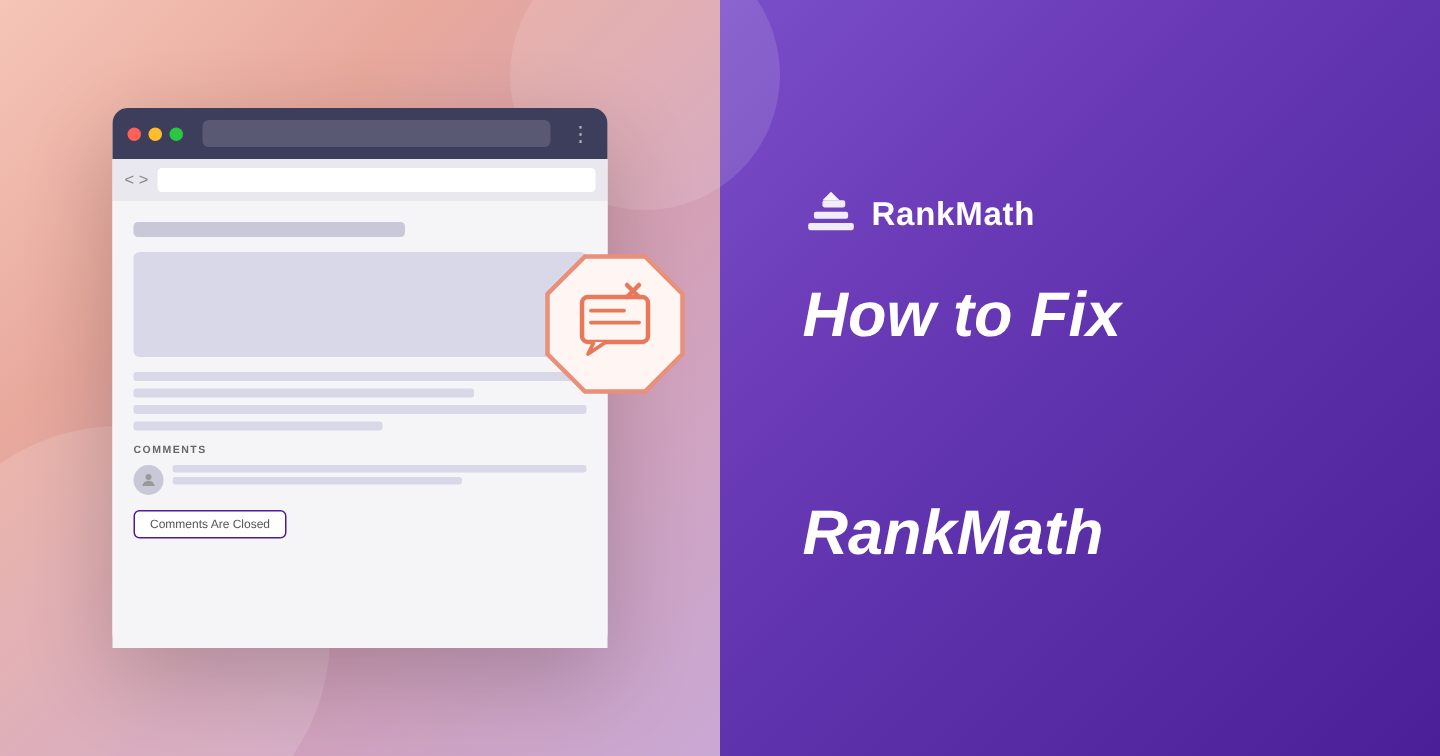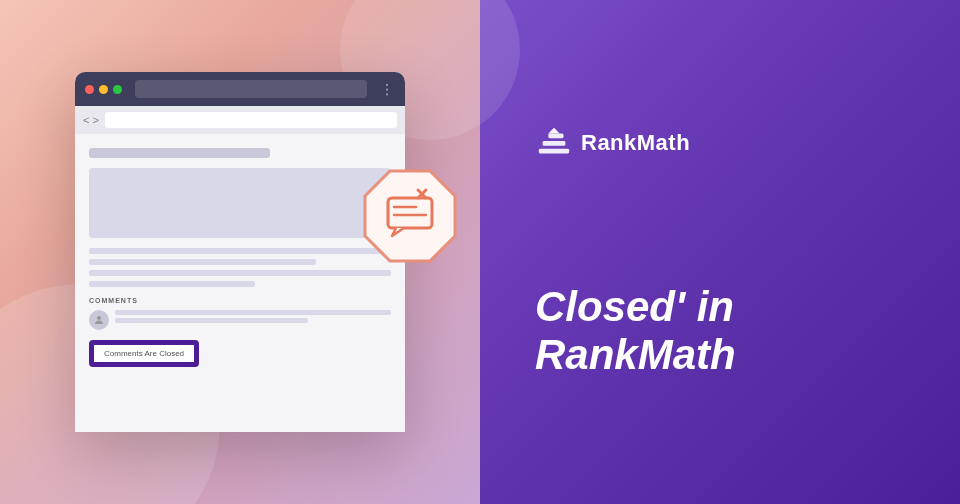--- a/index.html
+++ b/index.html
@@ -207,21 +207,21 @@
       background: #d8d8e8;
       height: 5px;
       border-radius: 2px;
       margin-bottom: 3px;
     }
     .comment-line.short { width: 70%; }
 
     .comments-closed-btn {
       display: inline-block;
       background: #fff;
-      border: 5px solid #4c1d95;
+      border: 1px solid #4c1d95;
       border-radius: 4px;
       padding: 4px 10px;
       font-size: 8px;
       color: #555;
       margin-top: 4px;
       font-weight: 500;
     }
 
     
     .octagon-outer {
@@ -344,21 +344,21 @@
 
         <rect x="4" y="26" width="32" height="5" rx="1.5" fill="white" opacity="0.9"></rect>
         <rect x="8" y="18" width="24" height="5" rx="1.5" fill="white" opacity="0.9"></rect>
         <rect x="14" y="10" width="16" height="5" rx="1.5" fill="white" opacity="0.9"></rect>
         <polygon points="20,4 26,10 14,10" fill="white" opacity="0.95"></polygon>
       </svg>
       <span class="brand-name">RankMath</span>
     </div>
 
     <div class="main-heading">
+      <span>How to Fix</span><br>
       <br>
       <br>
-      <span class="quote">Closed' in</span><br>
       <span>RankMath</span>
     </div>
 
   </div>
 
 </div>
 
 </body></html>

